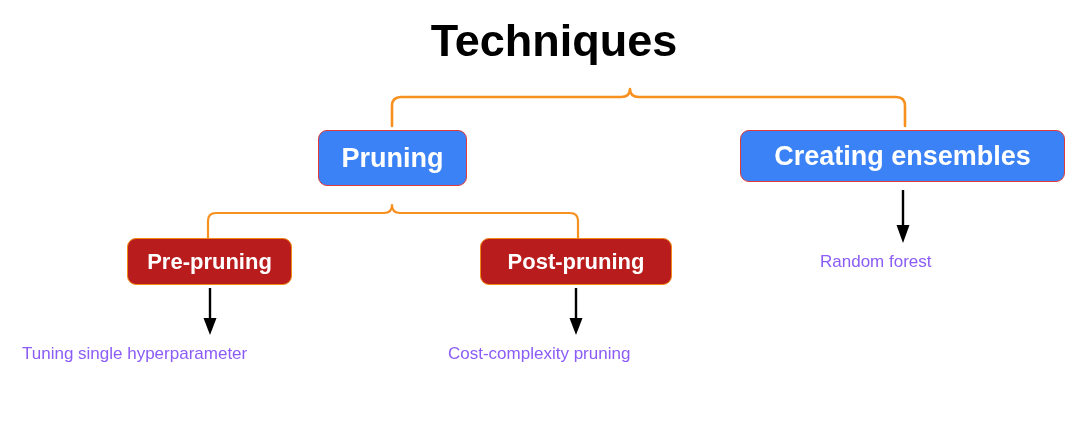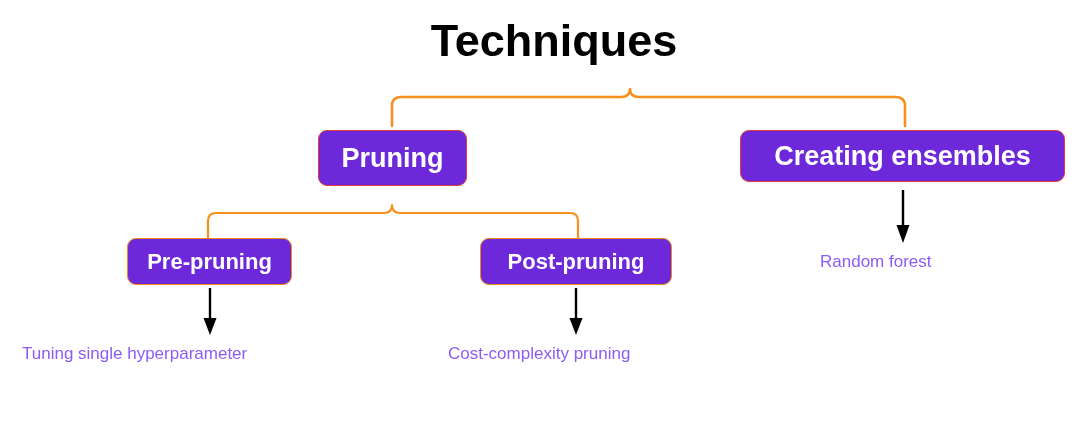--- a/index.html
+++ b/index.html
@@ -42,26 +42,26 @@
     box-sizing: border-box;
     display: flex;
     align-items: center;
     justify-content: center;
     border-radius: 9px;
     font-weight: bold;
     color: #ffffff;
     white-space: nowrap;
   }
   .node.blue {
-    background: #6d28d9;
+    background: #3b82f6;
     border: 1.5px solid #e03a3a;
     font-size: 27px;
   }
   .node.green {
-    background: #6d28d9;
+    background: #b91c1c;
     border: 1.5px solid #f08a12;
     font-size: 22px;
   }
   .leaf-text {
     position: absolute;
     color: #8b5cf6;
     font-size: 17px;
     white-space: nowrap;
     line-height: 1.0;
   }

